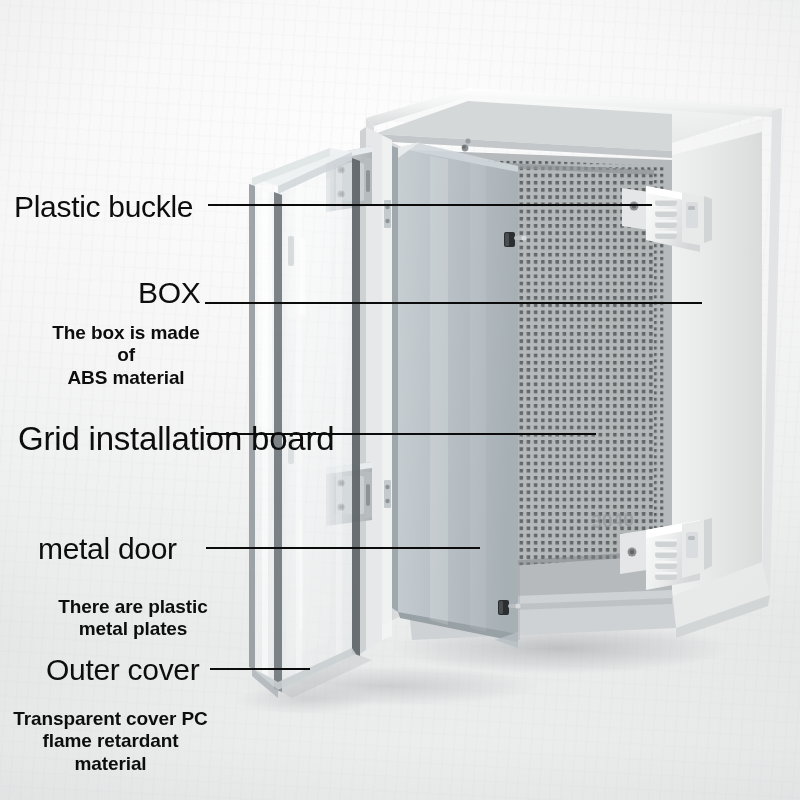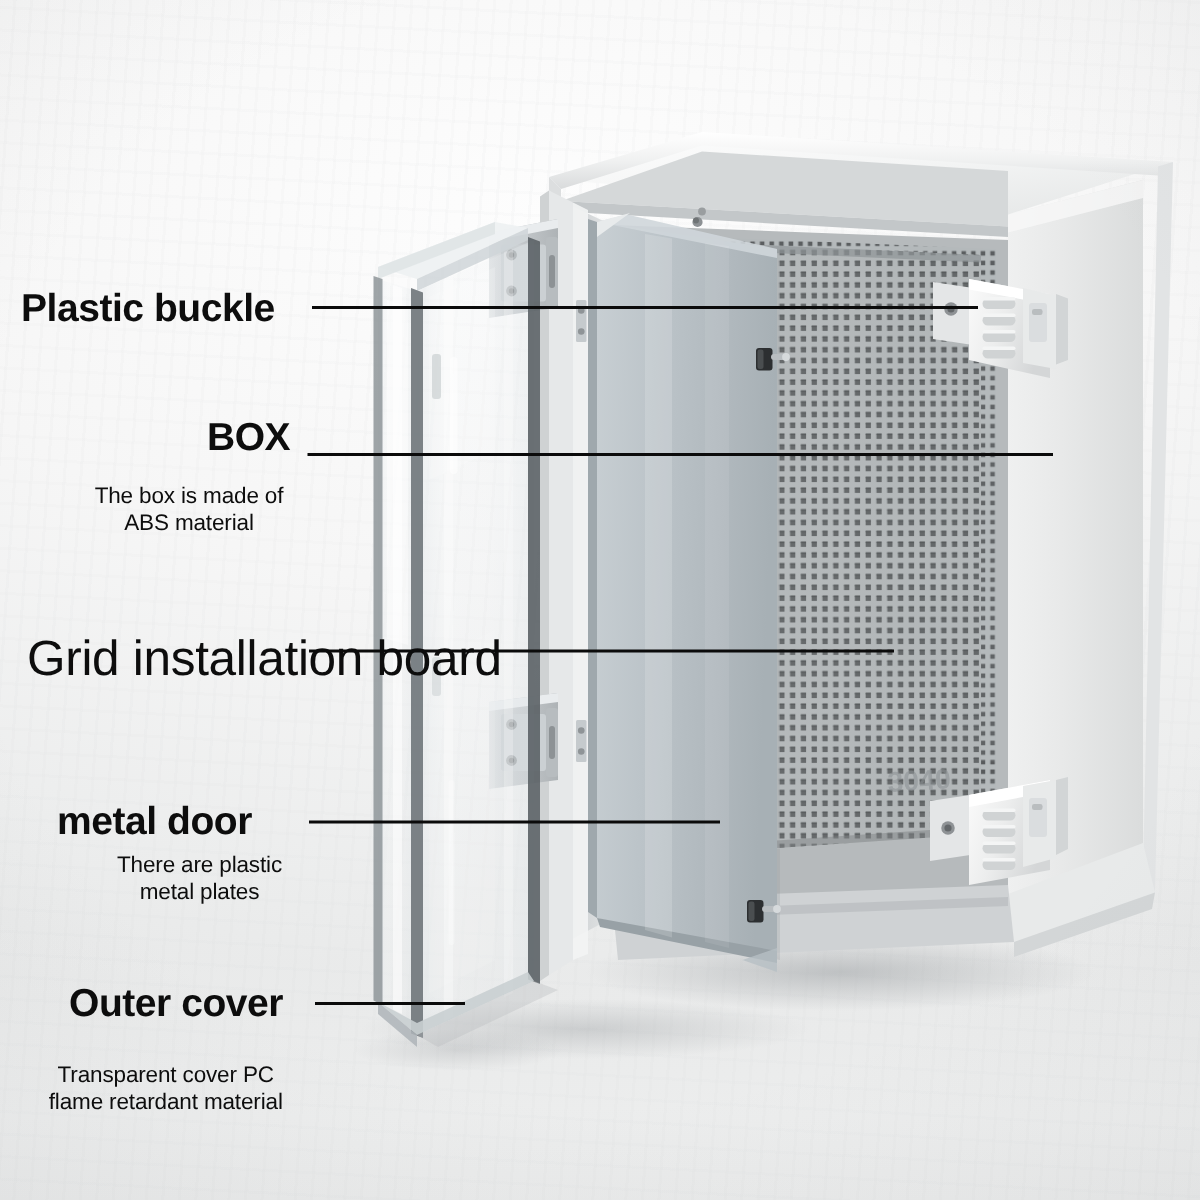--- a/index.html
+++ b/index.html
@@ -31,22 +31,22 @@
     position:absolute; inset:0;
     background:radial-gradient(ellipse 95% 85% at 50% 45%, rgba(0,0,0,0) 55%, rgba(120,124,128,.10) 100%);
   }
 
   
   #product { position:absolute; left:0; top:0; width:800px; height:800px; }
 
   
   .lbl { position:absolute; color:#0d0d0d; white-space:nowrap; }
   .lbl.big   { font-size:33px; font-weight:400; letter-spacing:-.2px; }
-  .lbl.big2  { font-size:26px; font-weight:700; letter-spacing:-.3px; }
-  .lbl.small { font-size:15px; font-weight:400; letter-spacing:-.1px; line-height:1.18; }
+  .lbl.big2  { font-size:30px; font-weight:400; letter-spacing:-.3px; }
+  .lbl.small { font-size:19px; font-weight:700; letter-spacing:-.1px; line-height:1.18; }
   .lbl.small.ctr { text-align:center; }
   .leader { position:absolute; background:#0b0b0b; height:2px; }
 </style>
 </head>
 <body>
 
 <div id="stage">
 
   <div class="bg"></div>
   <div class="bg-shadow-floor"></div>
@@ -332,21 +332,21 @@
 
     <div class="lbl big2" style="left:138px; top:276px;">BOX</div>
     <div class="lbl small ctr" style="left:46px; top:322px; width:160px; white-space:pre-line;">The box is made of
 ABS material</div>
     <div class="leader" style="left:205px; top:302px; width:497px;"></div>
 
     <div class="lbl big" style="left:18px; top:420px;">Grid installation board</div>
     <div class="leader" style="left:206px; top:433px; width:390px;"></div>
 
     <div class="lbl big2" style="left:38px; top:532px;">metal door</div>
-    <div class="lbl small ctr" style="left:58px; top:568px; width:150px; white-space:pre-line;">There are plastic
+    <div class="lbl small ctr" style="left:58px; top:596px; width:150px; white-space:pre-line;">There are plastic
 metal plates</div>
     <div class="leader" style="left:206px; top:547px; width:274px;"></div>
 
     <div class="lbl big2" style="left:46px; top:653px;">Outer cover</div>
     <div class="lbl small ctr" style="left:8px; top:689px; width:205px; white-space:pre-line;margin-top:19px;">Transparent cover PC
 flame retardant material</div>
     <div class="leader" style="left:210px; top:668px; width:100px;"></div>
 
   </div>
 </div>

